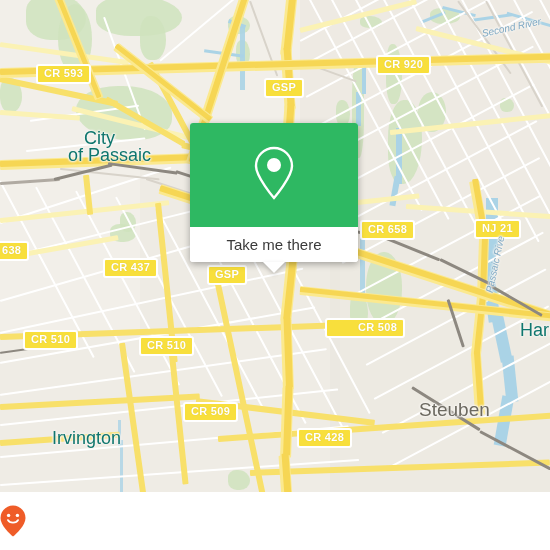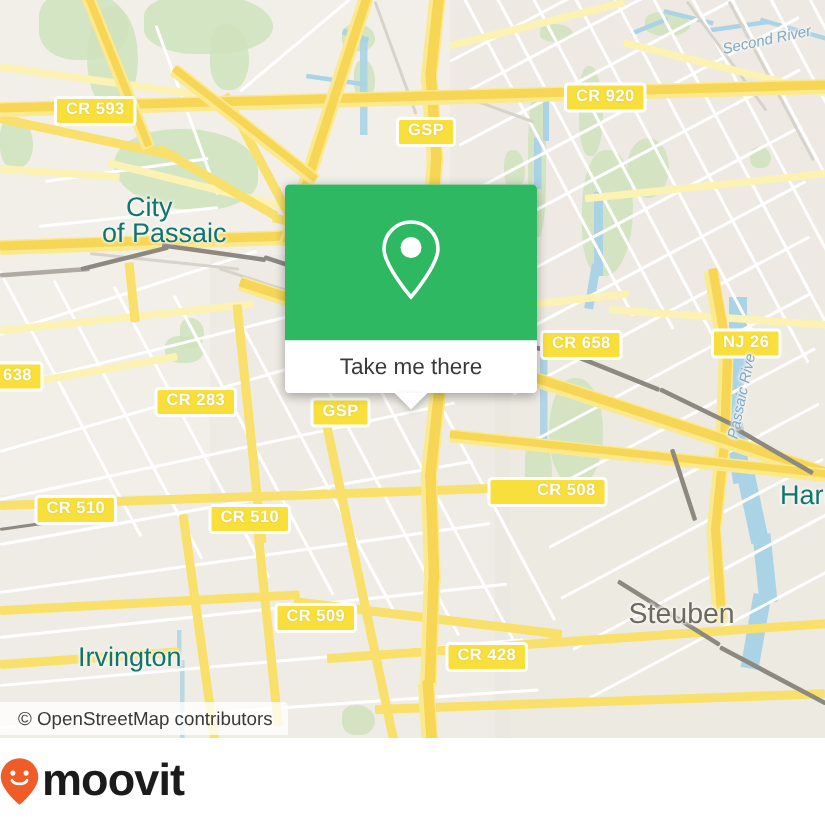--- a/index.html
+++ b/index.html
@@ -352,23 +352,23 @@
     <div class="rd railhv" style="left:490px;top:284px;width:60px;height:3px;transform:rotate(30deg)"></div>
     <div class="rd railhv" style="left:412px;top:386px;width:80px;height:3px;transform:rotate(32deg)"></div>
     <div class="rd railhv" style="left:480px;top:430px;width:80px;height:3px;transform:rotate(28deg)"></div>
     <div class="rd railhv" style="left:448px;top:298px;width:50px;height:3px;transform:rotate(72deg)"></div>
     <div class="rd railhv" style="left:0px;top:352px;width:40px;height:2px;transform:rotate(-8deg)"></div>
 
     <div>
         <div class="shield" style="left: 36px; top: 64px;">CR 593</div>
         <div class="shield" style="left: 264px; top: 78px;">GSP</div>
         <div class="shield" style="left: 376px; top: 55px;">CR 920</div>
-        <div class="shield" style="left: 474px; top: 219px;">NJ 26</div>
+        <div class="shield" style="left: 474px; top: 219px;">NJ 21</div>
         <div class="shield" style="left: -6px; top: 241px;">638</div>
-        <div class="shield" style="left: 103px; top: 258px;">CR 283</div>
+        <div class="shield" style="left: 103px; top: 258px;">CR 437</div>
         <div class="shield" style="left: 360px; top: 220px;">CR 658</div>
         <div class="shield" style="left: 207px; top: 265px;">GSP</div>
         <div class="shield" style="left: 325px; top: 318px; padding-left: 31px;">CR 508</div>
         <div class="shield" style="left: 23px; top: 330px;">CR 510</div>
         <div class="shield" style="left: 139px; top: 336px;">CR 510</div>
         <div class="shield" style="left: 183px; top: 402px;">CR 509</div>
         <div class="shield" style="left: 297px; top: 428px;">CR 428</div>
       </div>
 
     <div>
@@ -392,29 +392,27 @@
             <circle cx="23" cy="21" r="7" fill="#ffffff"></circle>
           </svg>
         </span>
       </div>
       <div id="popup-foot">
         <span id="popup-label">Take me there</span>
       </div>
       <div id="popup-tail"></div>
     </div>
 
-    <div id="attrib">© OpenStreetMap contributors</div>
   </div>
 
   <div id="footer">
     <div id="brand">
       <span id="brand-pin">
         <svg width="26" height="32" viewBox="0 0 26 32" aria-hidden="true">
           <path d="M13 0.5 C6.1 0.5 0.5 6.1 0.5 13 C0.5 20 9.2 28.5 13 31.5 C16.8 28.5 25.5 20 25.5 13 C25.5 6.1 19.9 0.5 13 0.5 Z" fill="#ef5c28"></path>
           <circle cx="8.6" cy="10.4" r="1.7" fill="#ffffff"></circle>
           <circle cx="17.4" cy="10.4" r="1.7" fill="#ffffff"></circle>
           <path d="M8.0 15.2 C9.6 18.4 16.4 18.4 18.0 15.2" fill="none" stroke="#ffffff" stroke-width="1.9" stroke-linecap="round"></path>
         </svg>
       </span>
-      <span id="brand-name">moovit</span>
     </div>
   </div>
 </div>
 
 </body></html>

